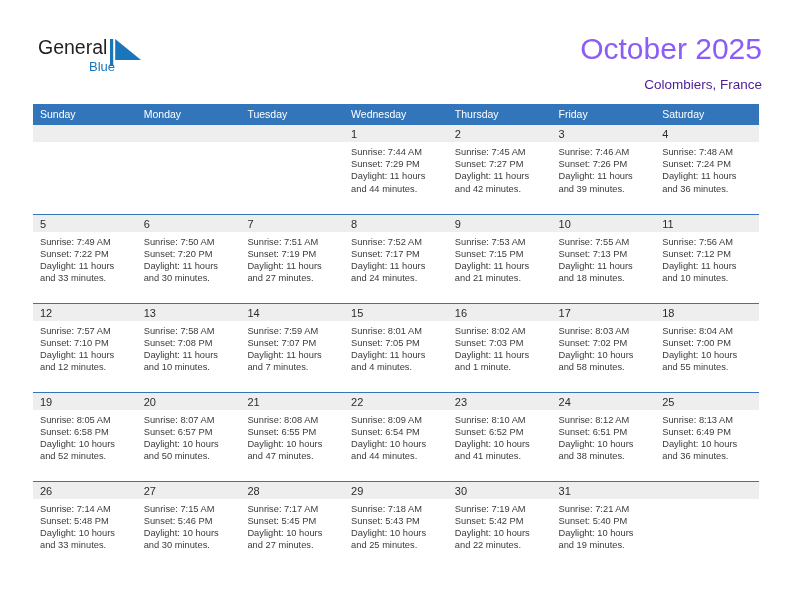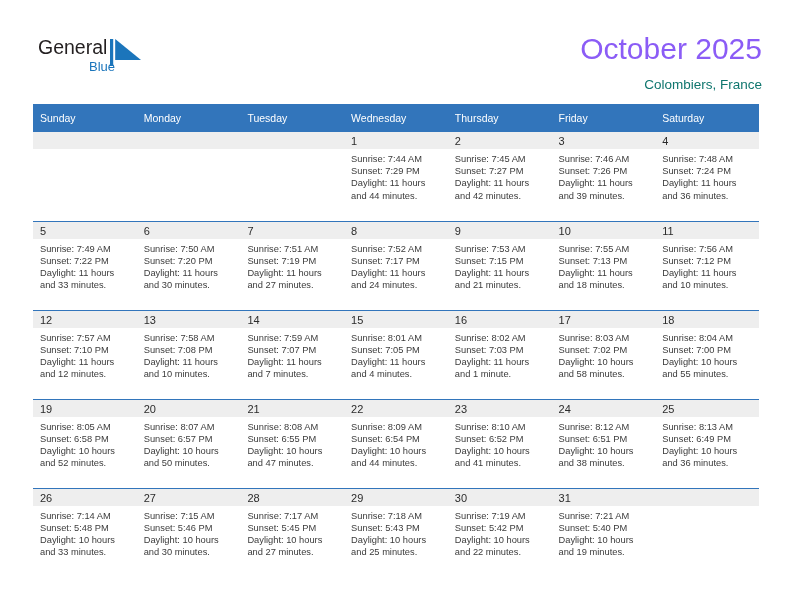--- a/index.html
+++ b/index.html
@@ -55,21 +55,21 @@
     font-size: 30px;
     color: #8b5cf6;
     text-align: right;
     line-height: 30px;
     white-space: nowrap;
   }
   .subtitle {
     position: absolute;
     right: 34px; top: 77px;
     font-size: 13.5px;
-    color: #0f766e;
+    color: #4c1d95;
     text-align: right;
     line-height: 16px;
     white-space: nowrap;
   }
 
   
   .cal {
     position: absolute;
     left: 33px; top: 104px;
     width: 726px;
@@ -79,21 +79,21 @@
     border-collapse: collapse;
     table-layout: fixed;
   }
   table.cal-table th {
     background: #3275bb;
     color: #ffffff;
     font-size: 10.5px;
     font-weight: normal;
     text-align: left;
     padding: 5px 0 5px 7px;
-    height: 28px;
+    height: 21px;
     line-height: 11px;
     border: none;
   }
   table.cal-table td {
     vertical-align: top;
     padding: 0;
     border: none;
     border-top: 1.3px solid #3275bb;
     height: 89px;
   }

